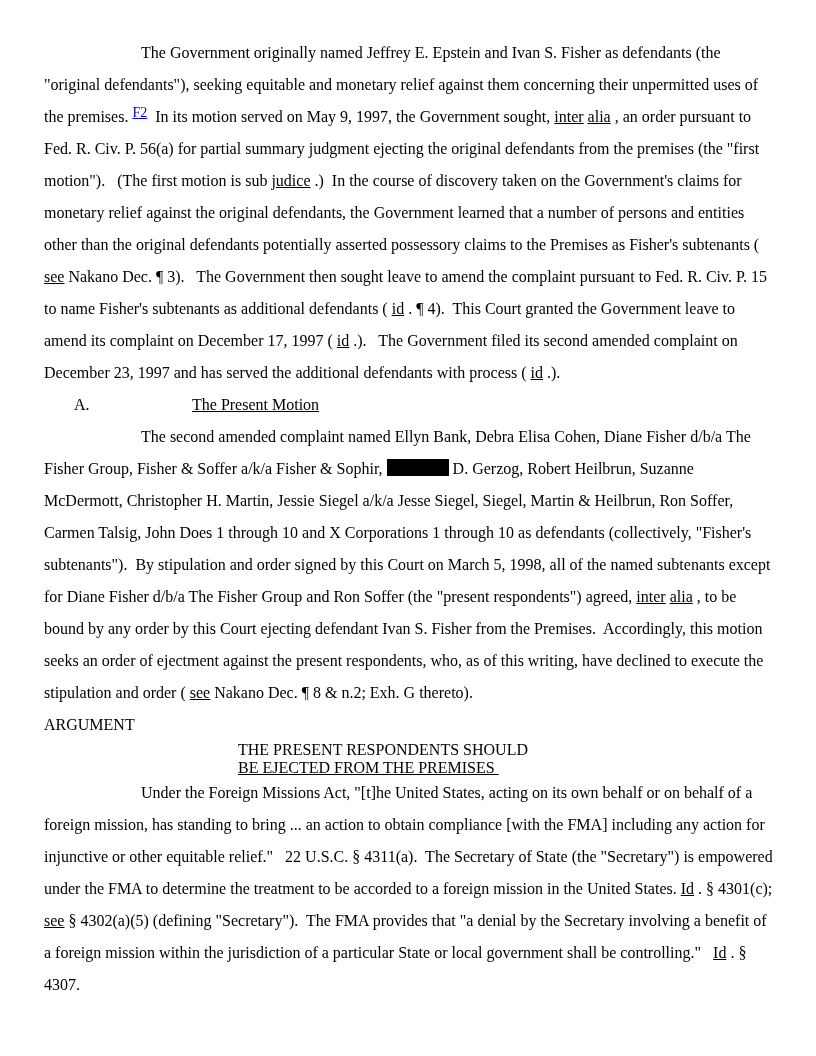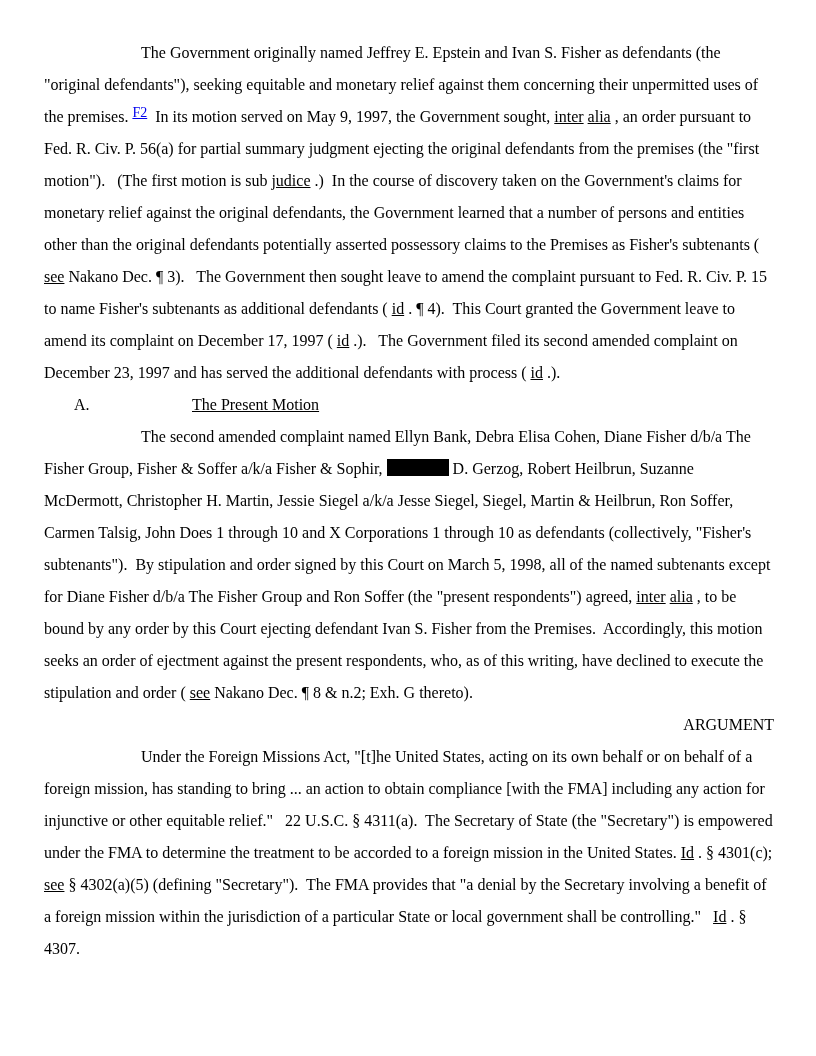--- a/index.html
+++ b/index.html
@@ -27,21 +27,21 @@
   }
   .heading-a { line-height: 32px; }
   .heading-a .label {
     display: inline-block;
     margin-left: 30px;
     width: 118px;
   }
   .heading-a .title { text-decoration: underline; }
   .center-head {
     line-height: 32px;
-    text-align: right;
+    text-align: left;
   }
   .sub-head {
     margin-left: 194px;
     line-height: 18px;
   }
   .sub-head .line2 { text-decoration: underline; }
   .u { text-decoration: underline; text-align: center; }
   a.fn {
     color: #0000EE;
     text-decoration: underline;
@@ -66,17 +66,21 @@
     <p class="para"><span>The Government originally named Jeffrey E. Epstein and Ivan S. Fisher as defendants (the "original defendants"), seeking equitable and monetary relief against them concerning their unpermitted uses of the premises. </span><a href="#" class="fn">F2</a><span>&nbsp; In its motion served on May 9, 1997, the Government sought, </span><span class="u">inter</span><span> </span><span class="u">alia</span><span> , an order pursuant to Fed. R. Civ. P. 56(a) for partial summary judgment ejecting the original defendants from the premises (the "first motion").&nbsp;&nbsp; (The first motion is sub </span><span class="u">judice</span><span> .)&nbsp; In the course of discovery taken on the Government's claims for monetary relief against the original defendants, the Government learned that a number of persons and entities other than the original defendants potentially asserted possessory claims to the Premises as Fisher's subtenants ( </span><span class="u">see</span><span> Nakano Dec. ¶ 3).&nbsp;&nbsp; The Government then sought leave to amend the complaint pursuant to Fed. R. Civ. P. 15 to name Fisher's subtenants as additional defendants ( </span><span class="u">id</span><span> . ¶ 4).&nbsp; This Court granted the Government leave to amend its complaint on December 17, 1997 ( </span><span class="u">id</span><span> .).&nbsp;&nbsp; The Government filed its second amended complaint on December 23, 1997 and has served the additional defendants with process ( </span><span class="u">id</span><span> .).</span></p>
 
     <div class="heading-a">
       <span class="label">A.</span><span class="title">The Present Motion</span>
     </div>
 
     <p class="para"><span>The second amended complaint named Ellyn Bank, Debra Elisa Cohen, Diane Fisher d/b/a The Fisher Group, Fisher &amp; Soffer a/k/a Fisher &amp; Sophir, </span><span class="redact"></span><span> D. Gerzog, Robert Heilbrun, Suzanne McDermott, Christopher H. Martin, Jessie Siegel a/k/a Jesse Siegel, Siegel, Martin &amp; Heilbrun, Ron Soffer, Carmen Talsig, John Does 1 through 10 and X Corporations 1 through 10 as defendants (collectively, "Fisher's subtenants").&nbsp; By stipulation and order signed by this Court on March 5, 1998, all of the named subtenants except for Diane Fisher d/b/a The Fisher Group and Ron Soffer (the "present respondents") agreed, </span><span class="u">inter</span><span> </span><span class="u">alia</span><span> , to be bound by any order by this Court ejecting defendant Ivan S. Fisher from the Premises.&nbsp; Accordingly, this motion seeks an order of ejectment against the present respondents, who, as of this writing, have declined to execute the stipulation and order ( </span><span class="u">see</span><span> Nakano Dec. ¶ 8 &amp; n.2; Exh. G thereto).</span></p>
 
     <div class="center-head">ARGUMENT</div>
 
+    <div class="sub-head">
+      <div class="line1">THE PRESENT RESPONDENTS SHOULD</div>
+      <div class="line2">BE EJECTED FROM THE PREMISES&nbsp;</div>
+    </div>
 
     <p class="para"><span>Under the Foreign Missions Act, "[t]he United States, acting on its own behalf or on behalf of a foreign mission, has standing to bring ... an action to obtain compliance [with the FMA] including any action for injunctive or other equitable relief."&nbsp;&nbsp; 22 U.S.C. § 4311(a).&nbsp; The Secretary of State (the "Secretary") is empowered under the FMA to determine the treatment to be accorded to a foreign mission in the United States. </span><span class="u">Id</span><span> . § 4301(c); </span><span class="u">see</span><span> § 4302(a)(5) (defining "Secretary").&nbsp; The FMA provides that "a denial by the Secretary involving a benefit of a foreign mission within the jurisdiction of a particular State or local government shall be controlling."&nbsp;&nbsp; </span><span class="u">Id</span><span> . § 4307.</span></p>
 
   </div>
 </div>
 
 </body></html>

